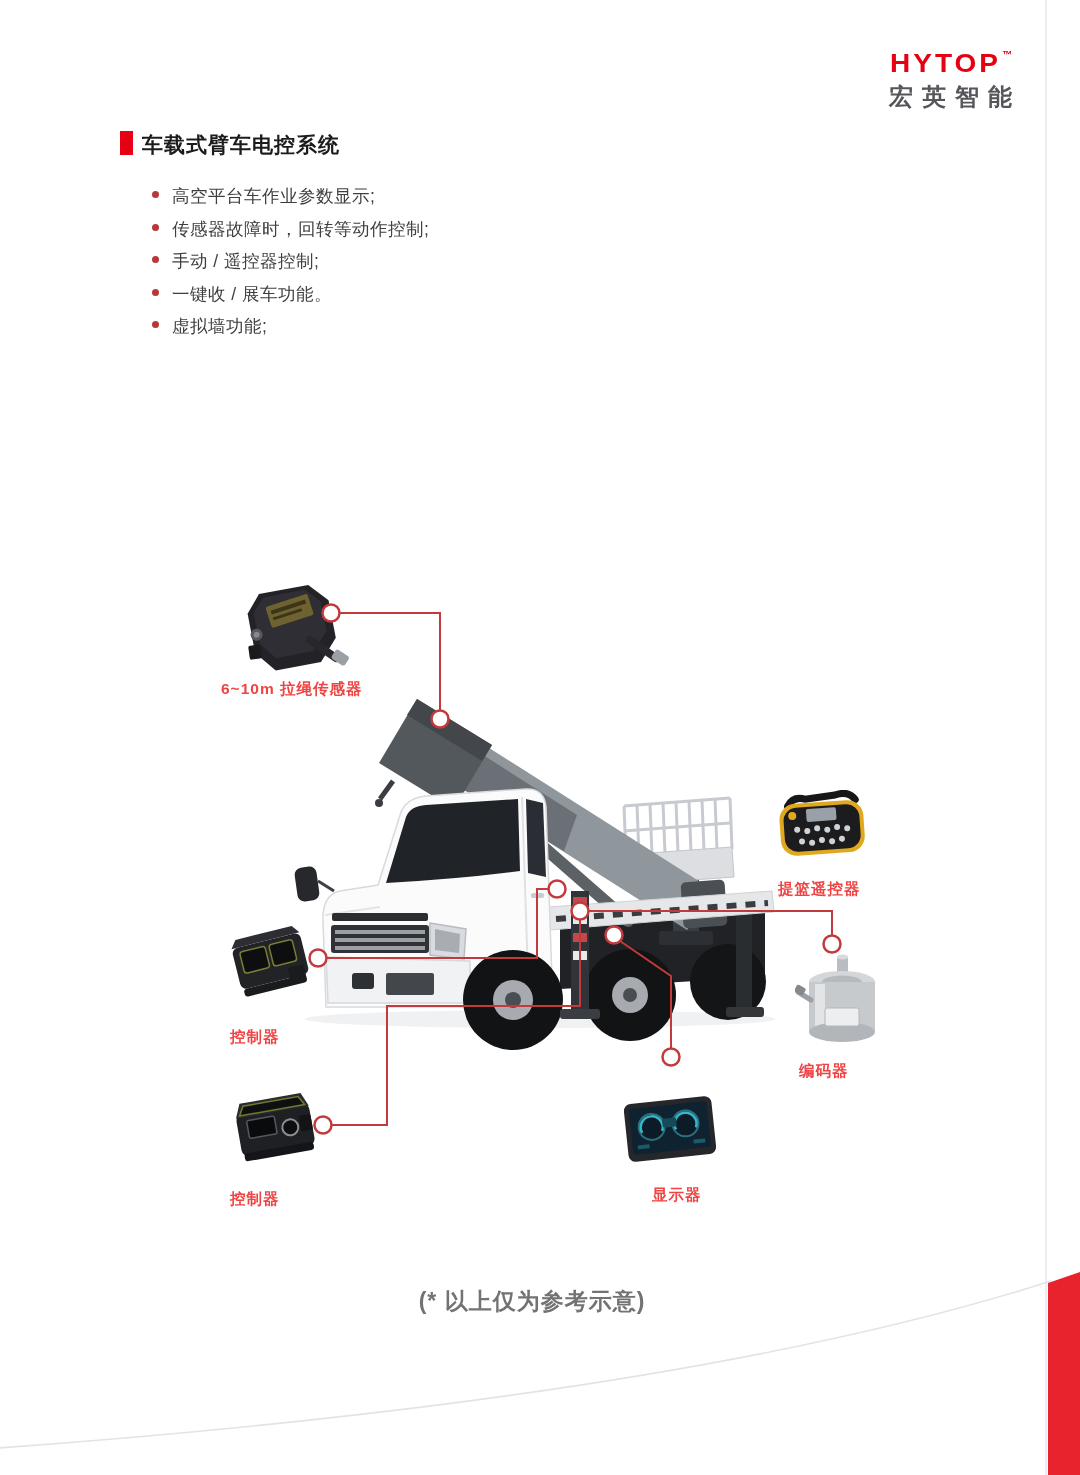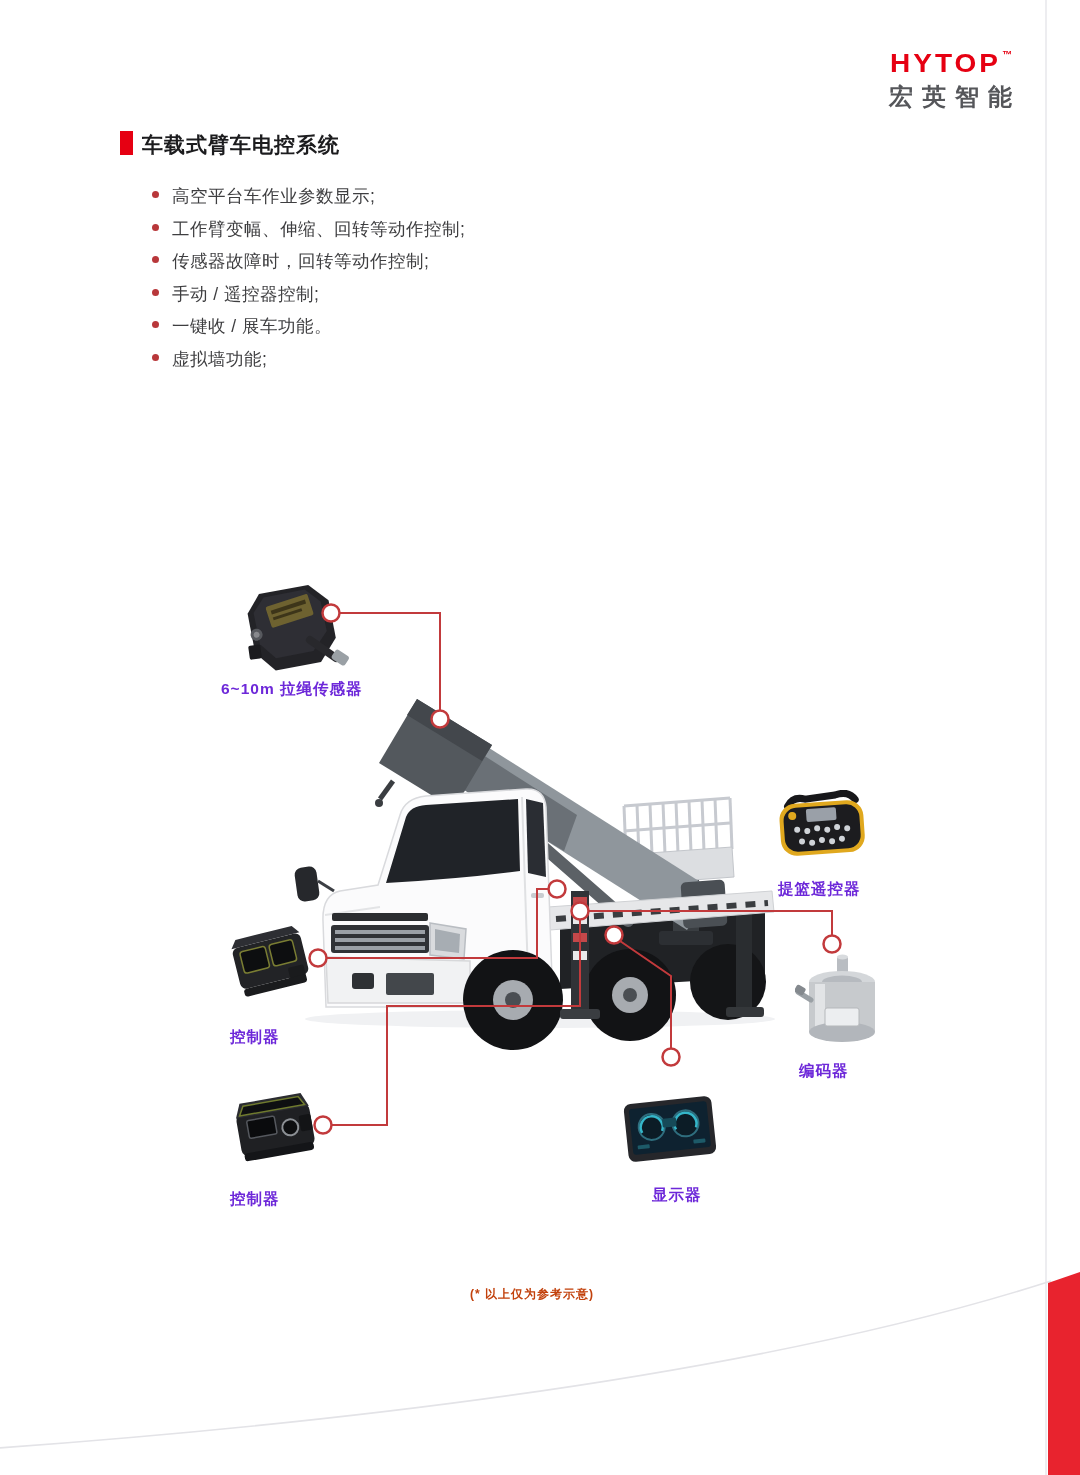--- a/index.html
+++ b/index.html
@@ -14,28 +14,28 @@
   .logo .sub{margin-top:7px;font-size:24px;font-weight:700;color:#55565a;letter-spacing:9px;margin-right:-9px;white-space:nowrap;}
   
   .title-row{position:absolute;top:131px;left:120px;display:flex;}
   .title-marker{width:13px;height:24px;background:#e60012;margin-right:9px;}
   .title-text{font-size:21px;font-weight:700;color:#1c1c1e;letter-spacing:1px;}
   
   .features{position:absolute;top:176px;left:140px;list-style:none;margin:8px;padding:0;}
   .features li{position:relative;height:32.6px;padding-left:24px;font-size:17.5px;color:#3e3e40;letter-spacing:.5px;}
   .features li::before{content:"";position:absolute;left:4px;top:7px;width:7px;height:7px;border-radius:50%;background:#b8373a;}
   
-  .diag-label{position:absolute;font-size:15.5px;font-weight:700;color:#6d28d9;letter-spacing:1px;white-space:nowrap;z-index:6;}
+  .diag-label{position:absolute;font-size:15.5px;font-weight:700;color:#ef4444;letter-spacing:1px;white-space:nowrap;z-index:6;}
   
   .comp{position:absolute;z-index:2;}
   
   .overlay{position:absolute;left:0;top:0;z-index:5;pointer-events:none;}
   
   .footnote{position:absolute;top:1286px;left:0;width:1064px;text-align:center;
-    font-size:12px;font-weight:600;color:#c2410c;letter-spacing:1px;}
+    font-size:23px;font-weight:600;color:#737373;letter-spacing:1px;}
   
   .edge-rule{position:absolute;top:0;left:1045px;width:2px;height:1475px;background:#ededf0;}
   .corner-bar{position:absolute;left:1048px;top:1272px;width:32px;height:203px;background:#e8232e;
     clip-path:polygon(0 11px,100% 0,100% 100%,0 100%);}
   .curve-svg{position:absolute;left:0;top:0;}
 </style>
 </head>
 <body>
 
 <div class="page">
@@ -47,21 +47,20 @@
     <div class="sub">宏英智能</div>
   </div>
 
   <div class="title-row">
     <div class="title-marker"></div>
     <div class="title-text">车载式臂车电控系统</div>
   </div>
 
   <ul class="features">
     <li>高空平台车作业参数显示;</li>
-    <li>工作臂变幅、伸缩、回转等动作控制;</li>
     <li>传感器故障时，回转等动作控制;</li>
     <li>手动 / 遥控器控制;</li>
     <li>一键收 / 展车功能。</li>
     <li>虚拟墙功能;</li>
   </ul>
 
   <div class="comp" style="left:240px;top:578px;">
     <svg width="112" height="108" viewBox="0 0 112 108">
       <g transform="rotate(-8 50 50)">
         <polygon points="24,12 74,10 92,28 94,66 76,88 30,90 12,70 10,30" fill="#232327"></polygon>

